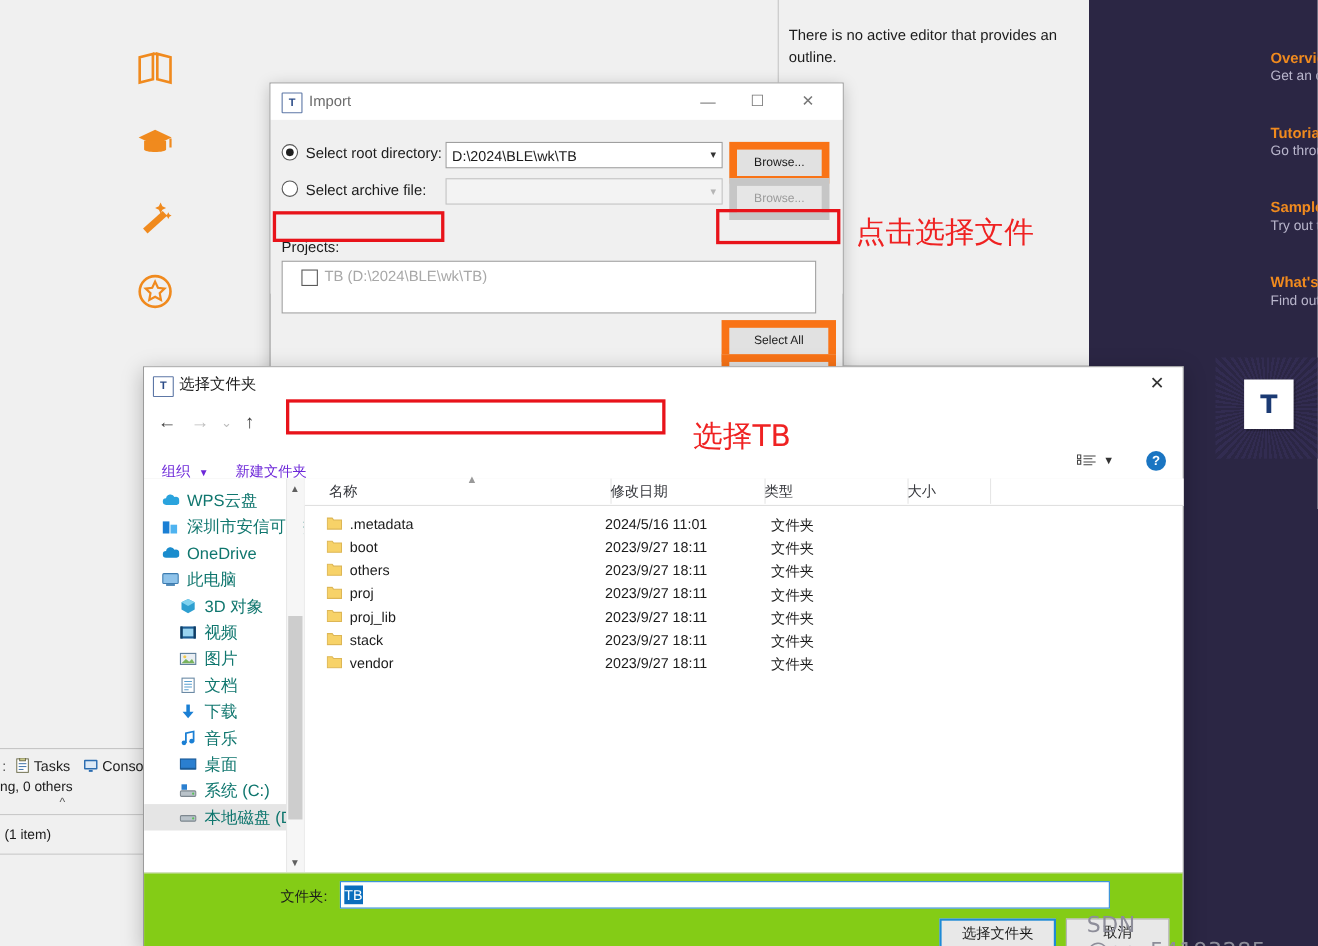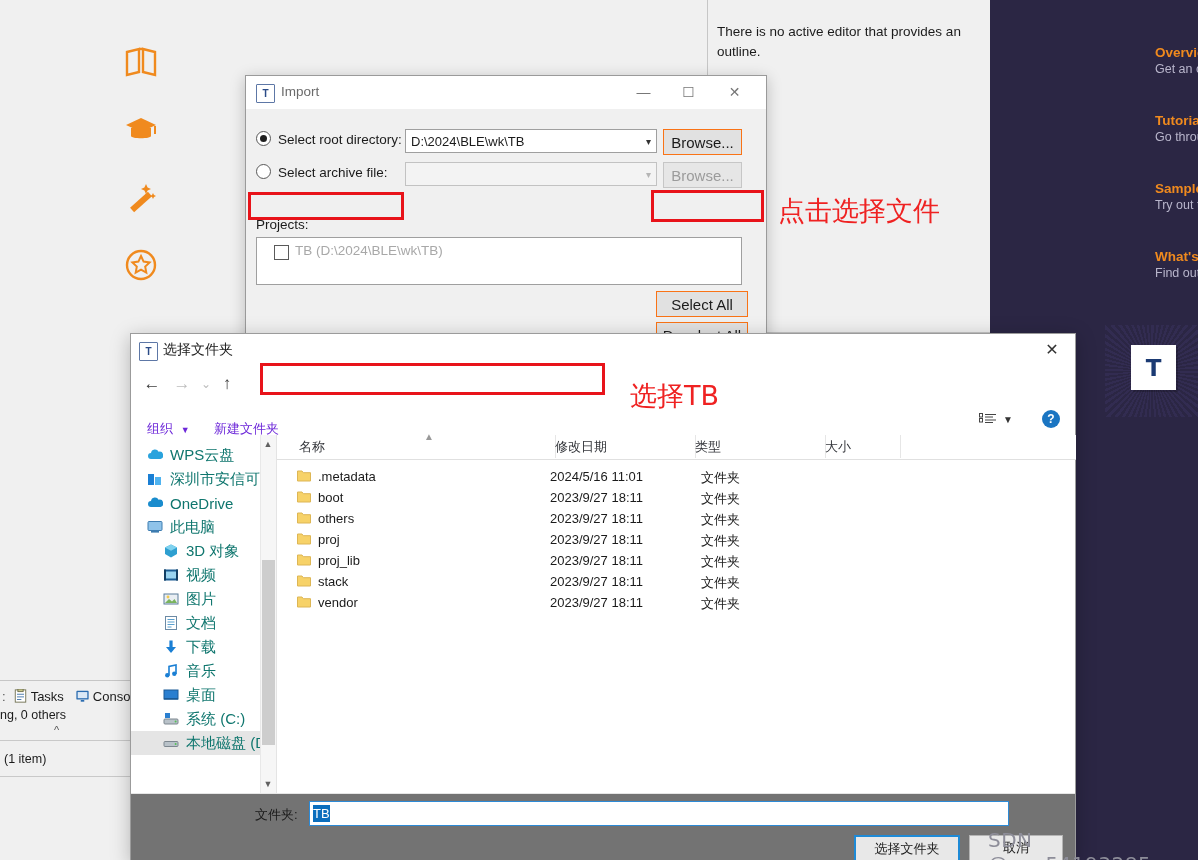--- a/index.html
+++ b/index.html
@@ -60,21 +60,21 @@
   #folder-art{position:absolute;right:8px;top:16px;width:60px;height:56px;}
   #import-body{position:relative;height:158px;background:#f0f0f0;}
   .radio-dot{display:inline-block;width:13px;height:13px;border:1px solid #585858;border-radius:50%;background:#fff;position:relative;vertical-align:-2px;margin-right:7px;}
   .radio-dot.on::after{content:"";position:absolute;left:3px;top:3px;width:7px;height:7px;border-radius:50%;background:#1f1f1f;}
   .row-label{font-size:13.5px;color:#1b1b1b;}
   .combo{position:absolute;height:22px;background:#fff;border:1px solid #9f9f9f;display:flex;align-items:center;}
   .combo .val{padding-left:5px;font-size:13px;color:#1b1b1b;}
   .combo .arrow{position:absolute;right:5px;color:#333;font-size:10px;}
   .combo.disabled{background:#f3f3f3;border-color:#c2c2c2;}
   .combo.disabled .arrow{color:#b5b5b5;}
-  .btn{position:absolute;height:24px;background:#e1e1e1;border:1px solid #f97316;display:flex;align-items:center;justify-content:center;font-size:15px;color:#1b1b1b;}
+  .btn{position:absolute;height:24px;background:#e1e1e1;border:7px solid #f97316;display:flex;align-items:center;justify-content:center;font-size:11px;color:#1b1b1b;}
   .btn.disabled{color:#9b9b9b;border-color:#c6c6c6;background:#e6e6e6;}
   #projects-label{position:absolute;left:10px;top:108px;font-size:13.5px;color:#1b1b1b;}
   #projects-list{position:absolute;left:10px;top:128px;width:484px;height:46px;background:#fff;border:1px solid #9f9f9f;}
   #proj-check{position:absolute;left:17px;top:7px;width:13px;height:13px;border:1px solid #5a5a5a;background:#fff;}
   #proj-text{position:absolute;left:38px;top:5px;font-size:13.5px;color:#a8a8a8;}
   
   .redbox{position:absolute;border:3px solid #e8131a;box-sizing:border-box;}
   .redtext{position:absolute;color:#ef2222;font-size:27px;font-family:"DejaVu Sans",sans-serif;white-space:nowrap;}
   
   #explorer{
@@ -114,21 +114,21 @@
   .sb-arrow{position:absolute;right:2px;width:12px;height:14px;display:flex;align-items:center;justify-content:center;color:#606060;font-size:9px;}
   #filepane{flex:1;position:relative;}
   #col-header{position:absolute;left:0;top:0;width:799px;height:24px;background:#fff;border-bottom:1px solid #e0e0e0;}
   .colh{position:absolute;top:0;height:23px;font-size:13px;color:#34363b;display:flex;align-items:center;padding-left:8px;border-right:1px solid #e6e6e6;}
   #sort-caret{position:absolute;left:133px;top:-4px;font-size:10px;color:#999;}
   .frow{position:absolute;left:0;width:799px;height:21px;font-size:13px;color:#1b1b1b;}
   .fico{position:absolute;left:20px;top:3px;width:14px;height:12px;}
   .fname{position:absolute;left:41px;top:2px;}
   .fdate{position:absolute;left:273px;top:2px;color:#1b1b1b;}
   .ftype{position:absolute;left:424px;top:2px;color:#1b1b1b;}
-  #ex-bottom{position:absolute;left:0;top:459px;width:944px;height:66px;background:#737373;border-top:1px solid #e6e6e6;}
+  #ex-bottom{position:absolute;left:0;top:459px;width:944px;height:66px;background:#84cc16;border-top:1px solid #e6e6e6;}
   #fn-label{position:absolute;left:124px;top:12px;font-size:13px;color:#1b1b1b;}
   #fn-input{position:absolute;left:178px;top:7px;width:698px;height:23px;border:1px solid #2c8ad6;background:#fff;display:flex;align-items:center;}
   #fn-value{background:#0b6ebd;color:#fff;font-size:13px;margin-left:3px;padding:1px 0;}
   #choose-btn{position:absolute;left:723px;top:41px;width:102px;height:24px;border:2px solid #1e8ad6;background:#e8e8e8;
      display:flex;align-items:center;justify-content:center;font-size:13px;color:#1b1b1b;}
   #cancel-btn{position:absolute;left:838px;top:41px;width:92px;height:24px;border:1px solid #b4b4b4;background:#e8e8e8;
      display:flex;align-items:center;justify-content:center;font-size:13px;color:#1b1b1b;}
   #watermark{position:absolute;left:988px;top:828px;font-size:20px;color:#8d8d99;font-family:"DejaVu Sans",sans-serif;letter-spacing:.5px;}
 </style>
 </head>

